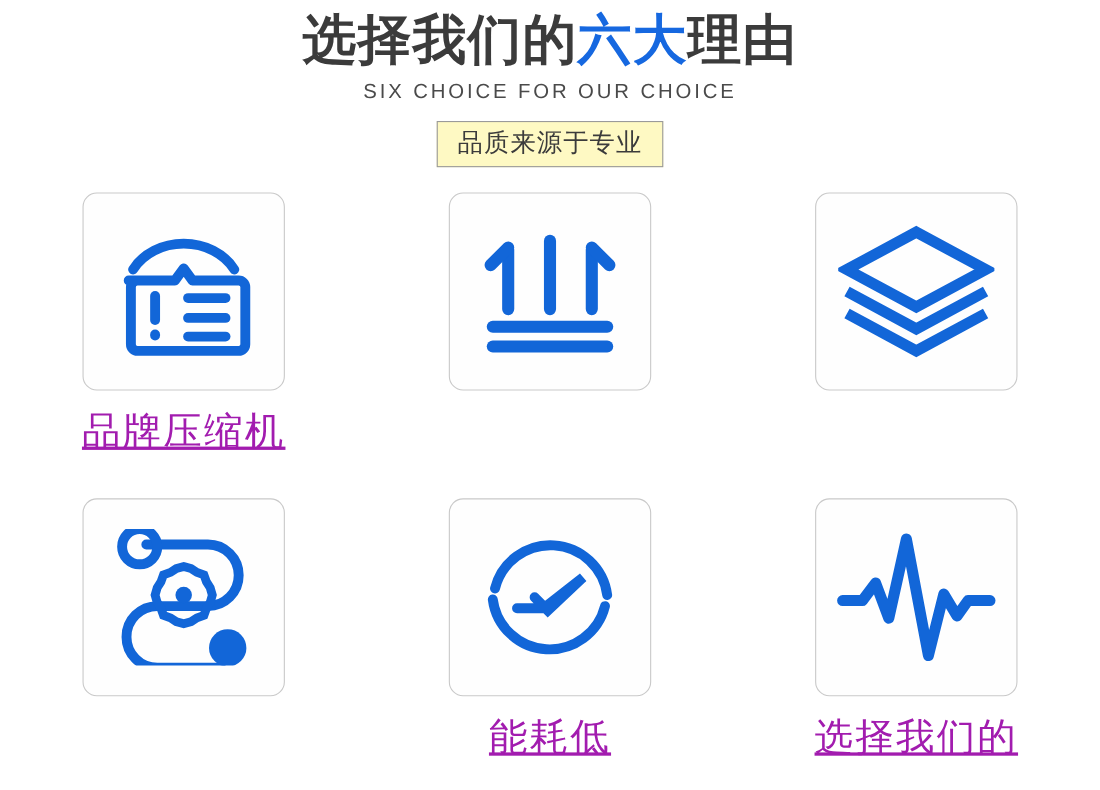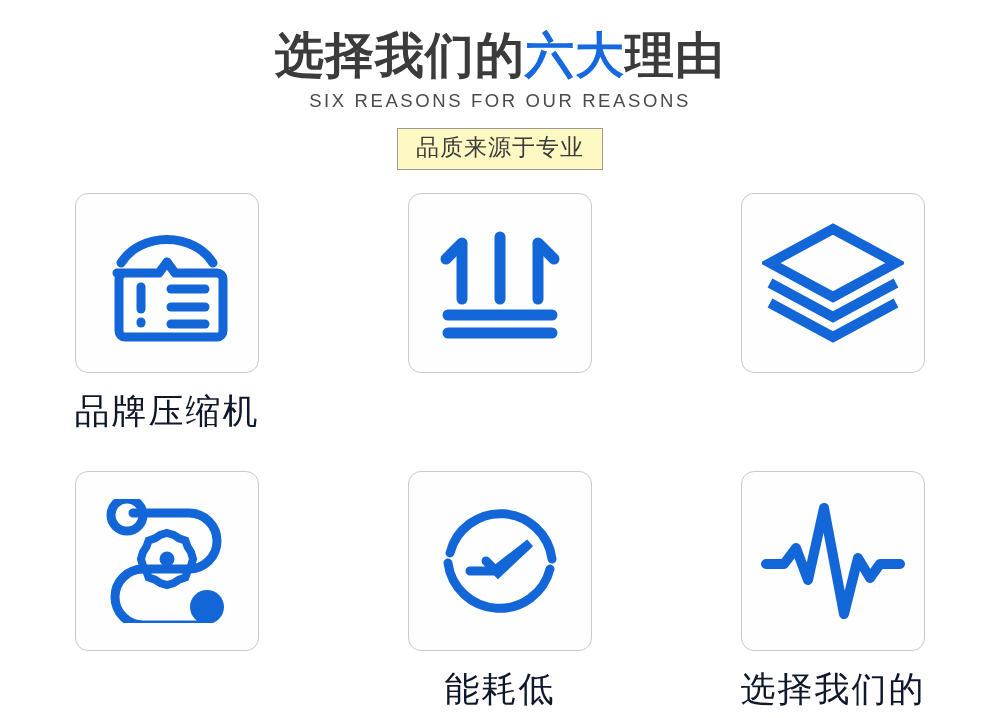--- a/index.html
+++ b/index.html
@@ -6,21 +6,21 @@
   body{
     width:1000px;height:718px;
     background:#ffffff;
     font-family:"Liberation Sans","DejaVu Sans",sans-serif;
     overflow:hidden;
     position:relative;
   }
   .page{position:relative;width:1000px;height:718px;}
 
   
-  .header{text-align:center;padding-top:30px;}
+  .header{text-align:center;padding-top:12px;}
   .title{
     font-size:49px;
     line-height:1.05;
     font-weight:700;
     color:#3b3b3b;
     letter-spacing:1px;
     white-space:nowrap;
   }
   .title .hl{color:#1668e0;}
   .subtitle{
@@ -61,35 +61,36 @@
     border:1px solid #c9c9c9;
     border-radius:13px;
     background:#fefefe;
     box-sizing:border-box;
     display:flex;align-items:center;justify-content:center;
   }
   .card svg{display:block;}
   .caption{
     margin-top:18px;
     font-size:35px;
-    color:#0f172a;
+    color:#a21caf;
     letter-spacing:2px;
     line-height:1.15;
     white-space:nowrap;
+    text-decoration:underline;
   }
 </style>
 </head>
 <body>
 
 <div class="page">
 
   <div class="header">
     <div class="title"><span>选择我们的</span><span class="hl">六大</span><span>理由</span></div>
 
-    <div class="subtitle">SIX REASONS FOR OUR REASONS</div>
+    <div class="subtitle">SIX CHOICE FOR OUR CHOICE</div>
 
     <div class="badge-wrap">
       <div class="badge">品质来源于专业</div>
     </div>
   </div>
 
   <div class="grid">
 
     <div class="cell">
       <div class="card">

